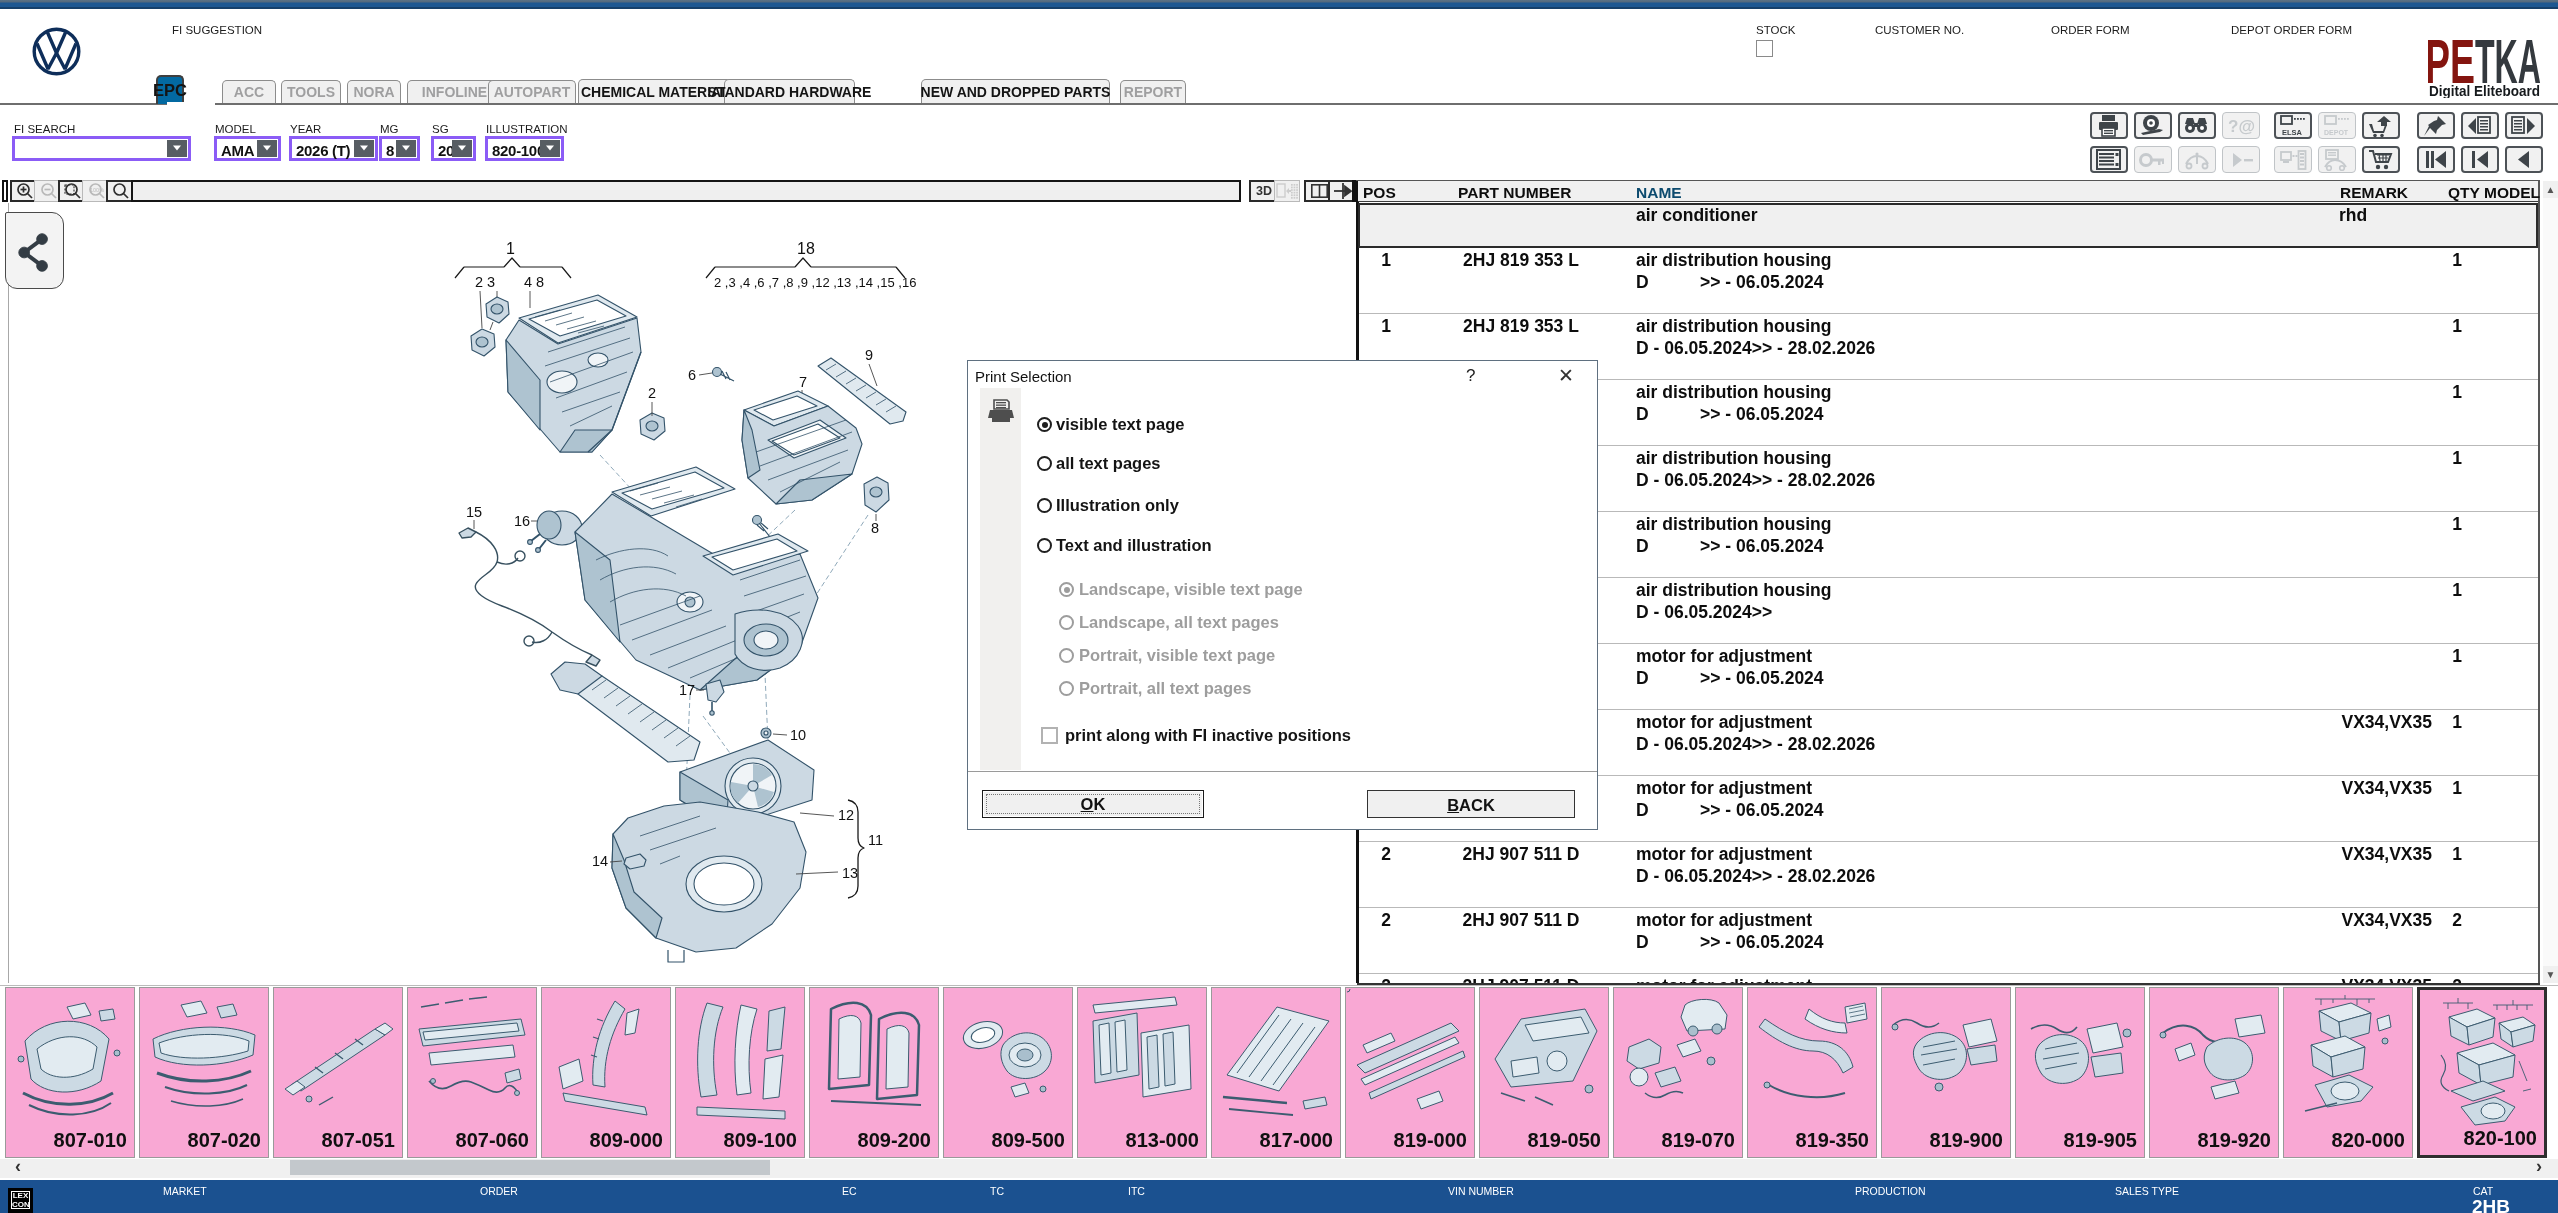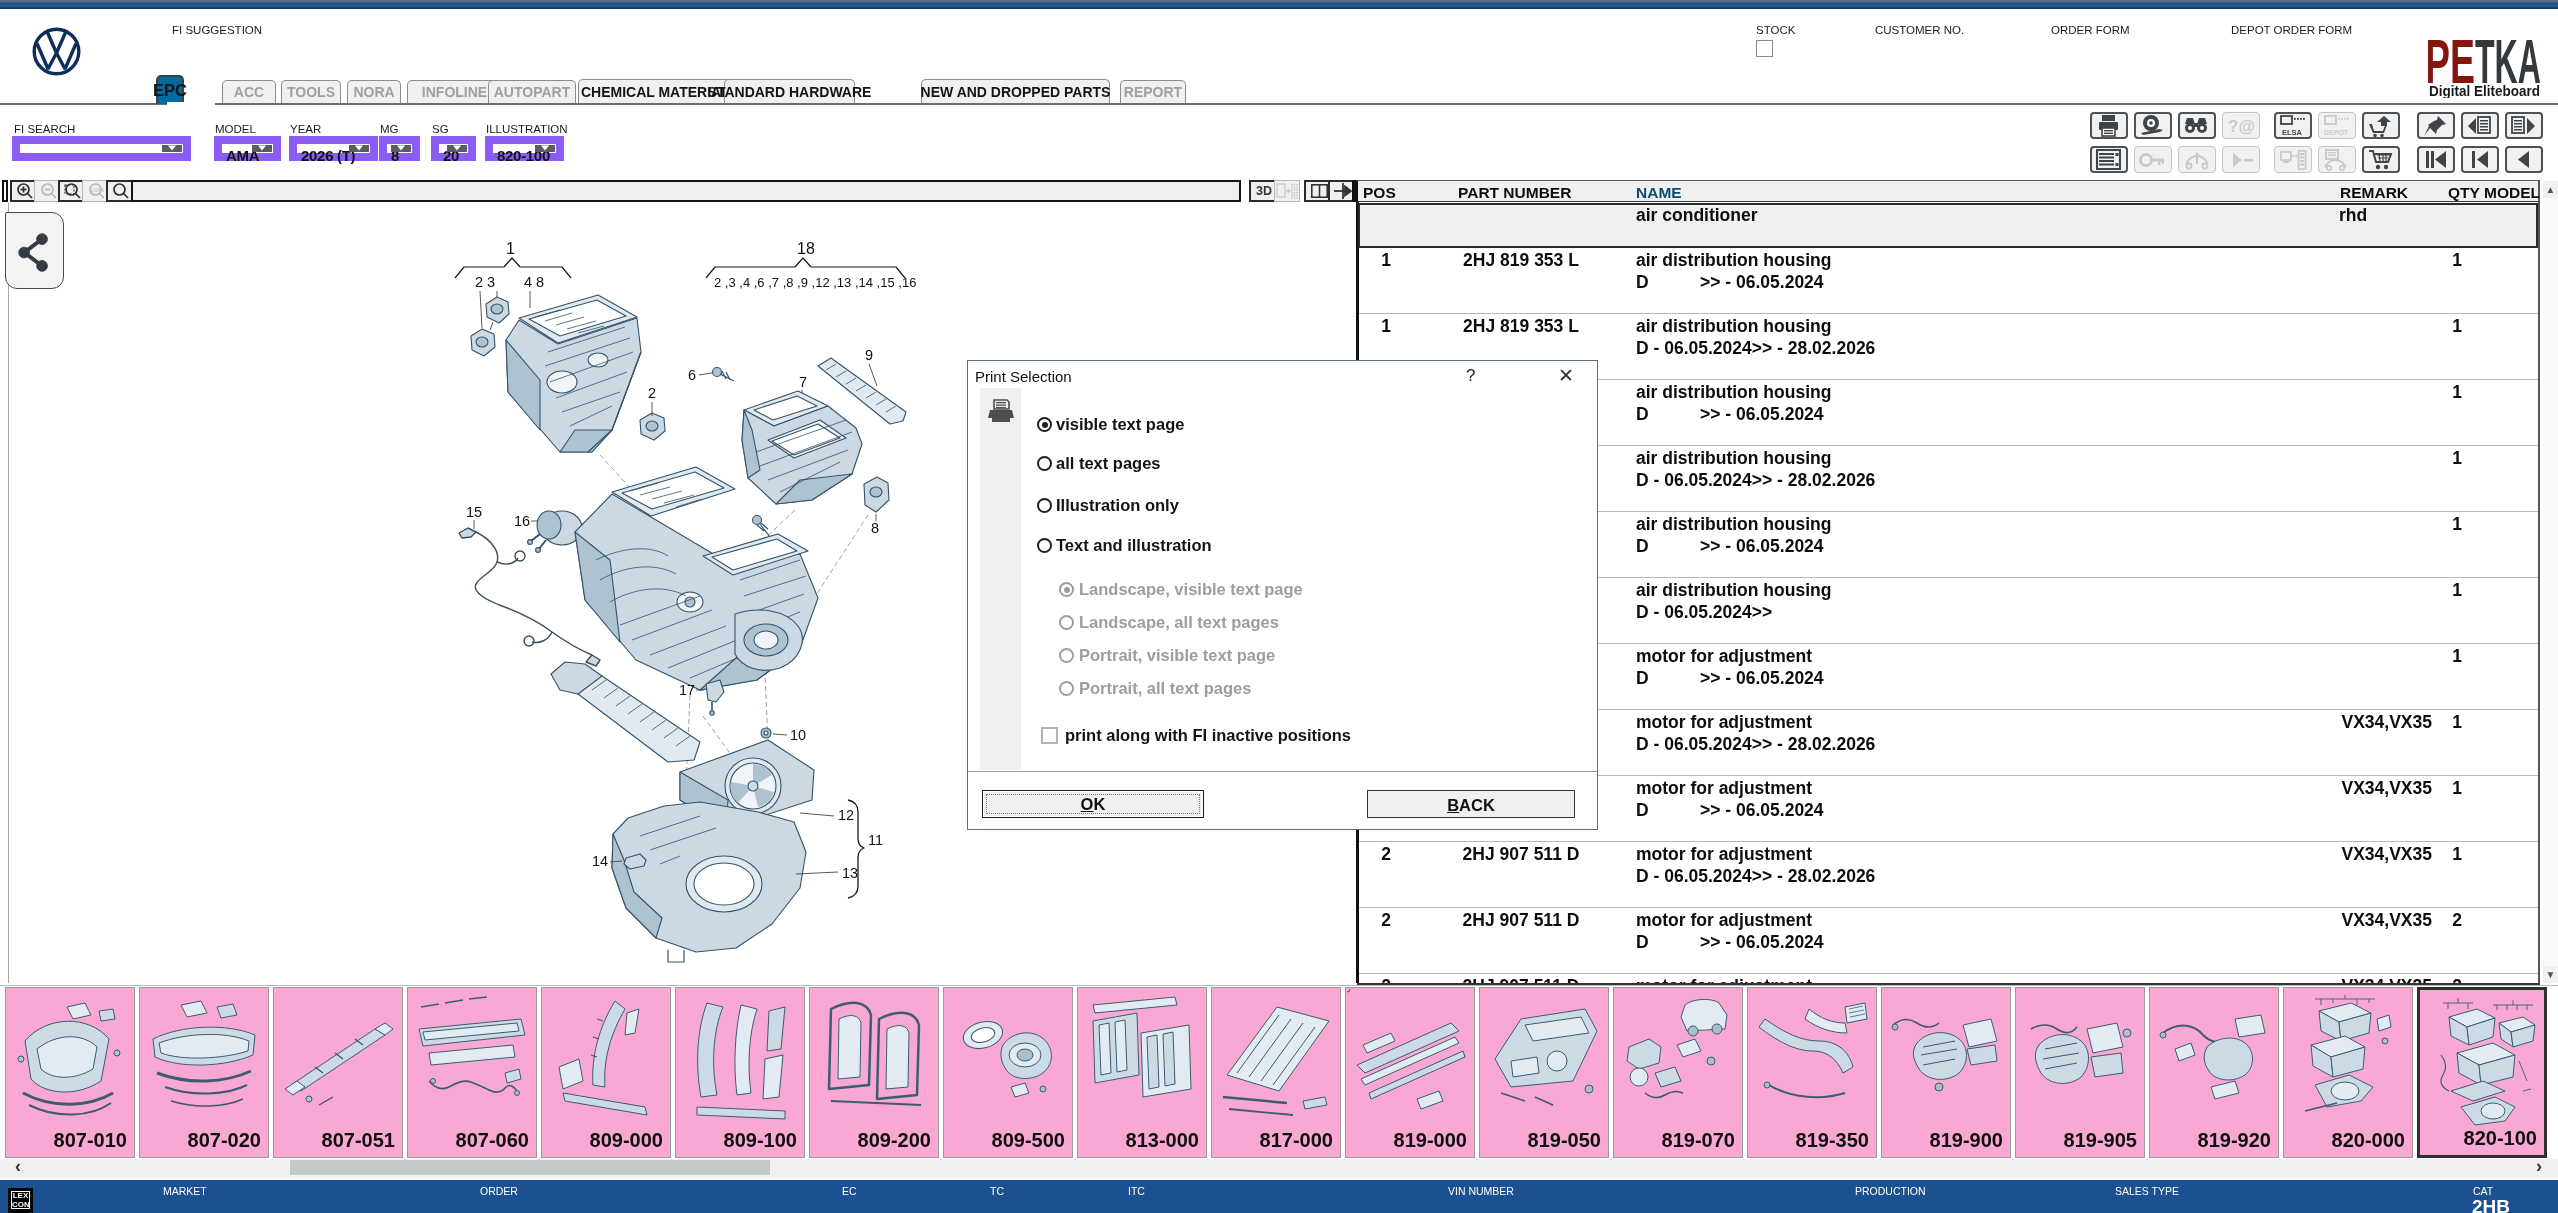--- a/index.html
+++ b/index.html
@@ -1,18 +1,18 @@
 <!DOCTYPE html>
 <html><head><meta charset="utf-8">
 <style>
 *{margin:0;padding:0;box-sizing:border-box}
 html,body{width:2558px;height:1213px;background:#fff;font-family:"Liberation Sans",sans-serif;overflow:hidden}
 .a{position:absolute}
 .lbl{font-size:11.5px;color:#1c1c1c}
-.sel{border:8px solid #8b5cf6;background:#fff;font-weight:bold;font-size:16px;color:#111}
+.sel{border:3px solid #8b5cf6;background:#fff;font-weight:bold;font-size:16px;color:#111}
 .sel .tx{position:absolute;left:4px;top:3px;white-space:nowrap;font-size:15px;letter-spacing:-0.3px}
 .sel .dd{position:absolute;right:1px;top:1px;bottom:1px;width:20px;background:#575d63}
 .dd:after{content:"";position:absolute;left:50%;top:50%;transform:translate(-50%,-38%);border:4.5px solid transparent;border-top:5.5px solid #fff}
 .tab{position:absolute;height:23px;top:80px;background:#f0f0f0;border:1px solid #8c8c8c;border-bottom:none;border-radius:5px 5px 0 0;display:flex;align-items:center;justify-content:center;font-weight:bold;font-size:14px;color:#9f9fa0;white-space:nowrap}
 .tab.en{color:#141414;top:79px;height:24px}
 .tbtn{position:absolute;width:38px;height:27px;border-radius:4px;background:#f1f1f1;border:2px solid #4d5257;display:flex;align-items:center;justify-content:center}
 .tbtn.dis{border:1px solid #c0c4c7}
 .zbtn{position:absolute;width:30px;height:22px;top:180px;background:#f0f0f0;border:2px solid #2a2a2a;display:flex;align-items:center;justify-content:center}
 .zbtn.dis{border:1px solid #b9b9b9}
 .row1{font-weight:bold;font-size:17.5px;color:#0d0d0d;white-space:nowrap}

